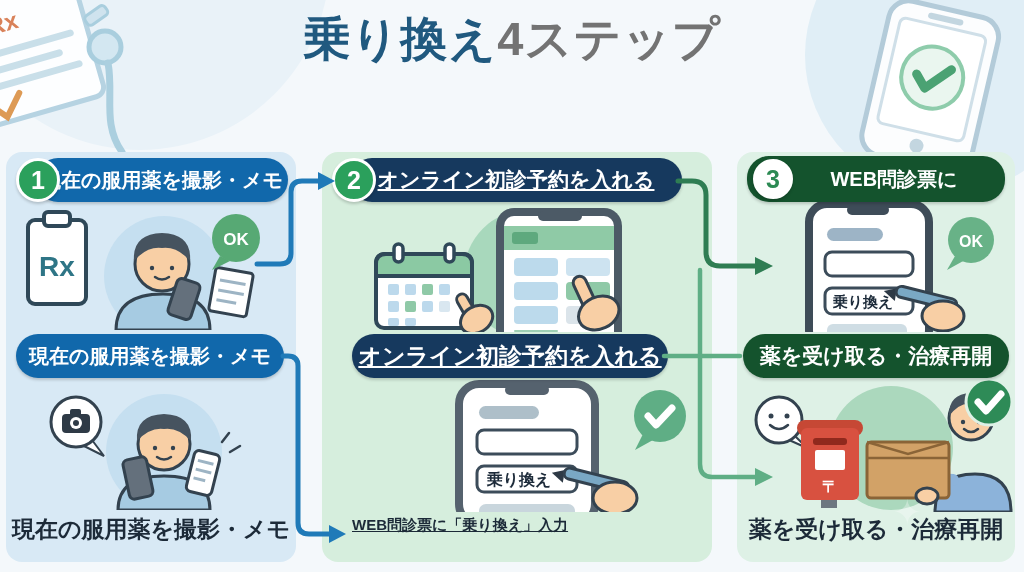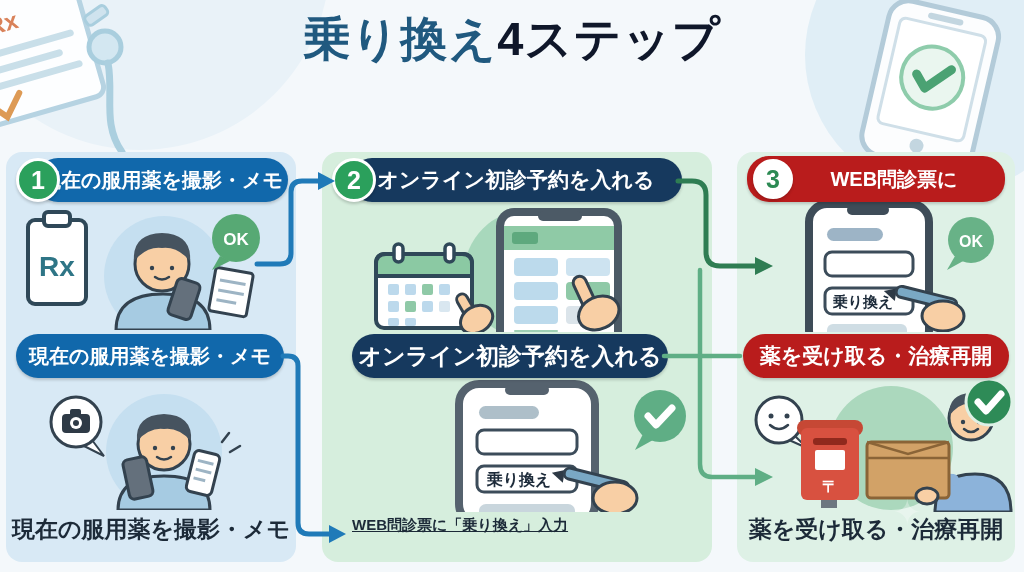--- a/index.html
+++ b/index.html
@@ -4,35 +4,35 @@
 <style>
   html,body{margin:0;padding:0;}
   body{font-family:"Liberation Sans","DejaVu Sans",sans-serif;}
   .stage{position:relative;width:1024px;height:572px;background:#f4f8fb;overflow:hidden;}
   .bg-circle{position:absolute;border-radius:50%;}
   .bg-circle.left{left:-50px;top:-230px;width:380px;height:380px;background:#e9f2f8;}
   .bg-circle.right{left:805px;top:-85px;width:280px;height:280px;background:#e0eef6;}
   .deco{position:absolute;z-index:1;}
   .title{position:absolute;left:0;right:0;top:12px;text-align:center;z-index:2;
          color:#20597f;font-weight:bold;font-size:47px;line-height:1.16;letter-spacing:1px;white-space:nowrap;}
-  .title .accent{color:#0f172a;}
+  .title .accent{color:#737373;}
   .panel{position:absolute;top:152px;height:410px;border-radius:16px;z-index:1;}
   .panel1{left:6px;width:290px;background:#d8e9f5;}
   .panel2{left:322px;width:390px;background:#d6eedd;}
   .panel3{left:737px;width:278px;background:#def1e6;}
   .step-circle{position:absolute;width:44px;height:44px;border-radius:50%;background:#2ba05c;
     border:3px solid #fff;box-sizing:border-box;color:#fff;font-size:25px;font-weight:bold;
     display:flex;align-items:center;justify-content:center;z-index:4;box-shadow:0 2px 3px rgba(0,0,0,.18);}
   .step-circle.white{background:#fff;color:#2c8a53;border-color:#fff;}
   .banner{position:absolute;height:44px;border-radius:22px;color:#fff;font-weight:bold;
     display:flex;align-items:center;justify-content:center;white-space:nowrap;z-index:3;
     box-shadow:0 2px 3px rgba(0,0,0,.18);}
   .blue{background:#1168ab;}
-  .navy{background:#16395e;}
-  .green{background:#b91c1c;}
+  .navy{background:#16395e;text-decoration:underline;}
+  .green{background:#14532d;}
   .caption{position:absolute;font-weight:bold;color:#1c2a38;white-space:nowrap;z-index:3;}
   .illus{position:absolute;z-index:1;}
   .overlay{position:absolute;left:0;top:0;z-index:2;pointer-events:none;}
   .sparkle{position:absolute;left:893px;top:492px;font-size:34px;color:#ffffff;opacity:.32;z-index:3;}
 </style>
 </head>
 <body>
 
 <div class="stage">
 

